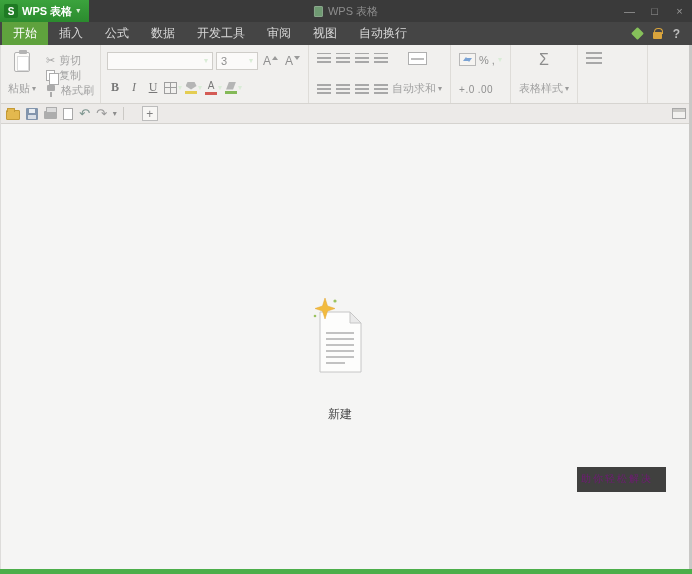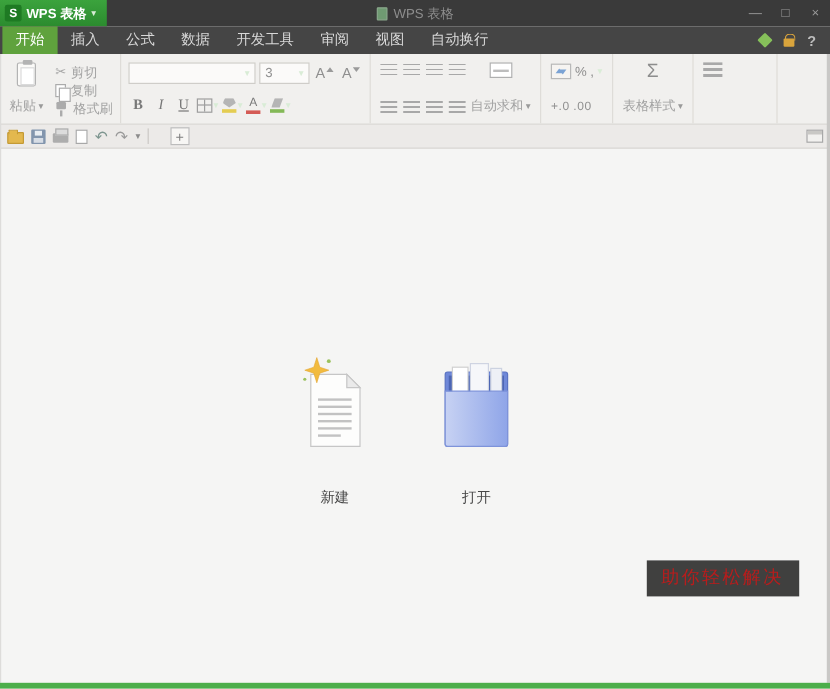--- a/index.html
+++ b/index.html
@@ -126,22 +126,22 @@
   .edge-left { position:absolute; left:0; top:45px; bottom:5px; width:1px; background:#dddcda; }
   .start-items { position:absolute; top:172px; left:0; right:12px; display:flex; justify-content:center; gap:56px; }
   .start-item { display:flex; flex-direction:column; align-items:center; }
   .start-label { margin-top:26px; font-size:12px; color:#474747; }
 
   
   .watermark { position:absolute; right:26px; top:467px; display:flex; flex-direction:column; align-items:flex-start; }
   .wm-main { background:#000; color:#fff; font-size:30px; font-weight:bold; letter-spacing:3px;
     padding:7px 15px 8px 15px; line-height:1.1; white-space:nowrap; }
   .wm-green { color:#4db636; }
-  .wm-sub { background:rgba(0,0,0,0.74); color:#b91c1c; font-size:15px; letter-spacing:2px;
-    padding:5px 13px 6px 12px; white-space:nowrap; }
+  .wm-sub { background:rgba(0,0,0,0.74); color:#701a75; font-size:10px; letter-spacing:2px;
+    padding:5px 13px 6px 4px; white-space:nowrap; }
 
   .progress { position:absolute; left:0; right:0; bottom:0; height:5px; background:#4cae4a; }
 </style>
 </head>
 <body>
 
 <div class="window">
 
   <div class="titlebar">
     <div class="app-button">
@@ -337,37 +337,20 @@
             <rect x="15" y="54" width="28" height="2"></rect>
             <rect x="15" y="60" width="28" height="2"></rect>
             <rect x="15" y="66" width="19" height="2"></rect>
           </g>
           <path d="M14 2 L16.5 10 L24 12.5 L16.5 15 L14 23 L11.5 15 L4 12.5 L11.5 10 Z" fill="#f2bb3f" stroke="#e2a52f" stroke-width="0.5"></path>
           <circle cx="24" cy="5" r="1.6" fill="#9bc25e"></circle>
           <circle cx="4" cy="20" r="1.3" fill="#9bc25e"></circle>
         </svg>
         <span class="start-label">新建</span>
       </div>
-      <div class="start-item">
-        <svg width="66" height="84" viewBox="0 0 66 84">
-          <defs>
-            <linearGradient id="fg" x1="0" y1="0" x2="1" y2="0">
-              <stop offset="0" stop-color="#c7d2f3"></stop>
-                <stop offset="1" stop-color="#8fa5e8"></stop>
-            </linearGradient>
-          </defs>
-          <rect x="7" y="14" width="52" height="62" rx="2" fill="#6f88d8" stroke="#5a73c2"></rect>
-          <rect x="10" y="17" width="46" height="56" fill="#4d66b4"></rect>
-          <rect x="13" y="10" width="13" height="64" fill="#ffffff" stroke="#d0d0d0"></rect>
-          <rect x="28" y="7" width="15" height="67" fill="#f6f7fa" stroke="#cfd4e2"></rect>
-          <rect x="45" y="11" width="9" height="63" fill="#eef0f6" stroke="#ccd2e0"></rect>
-          <path d="M7 30 H59 V74 a2 2 0 0 1 -2 2 H9 a2 2 0 0 1 -2 -2 Z" fill="url(#fg)" stroke="#7e93da"></path>
-        </svg>
-        <span class="start-label">打开</span>
-      </div>
     </div>
   </div>
 
   <div class="edge-left"></div>
   <div class="edge-right"></div>
 
   <div class="watermark">
     <div class="wm-sub">助你轻松解决</div>
   </div>
 

